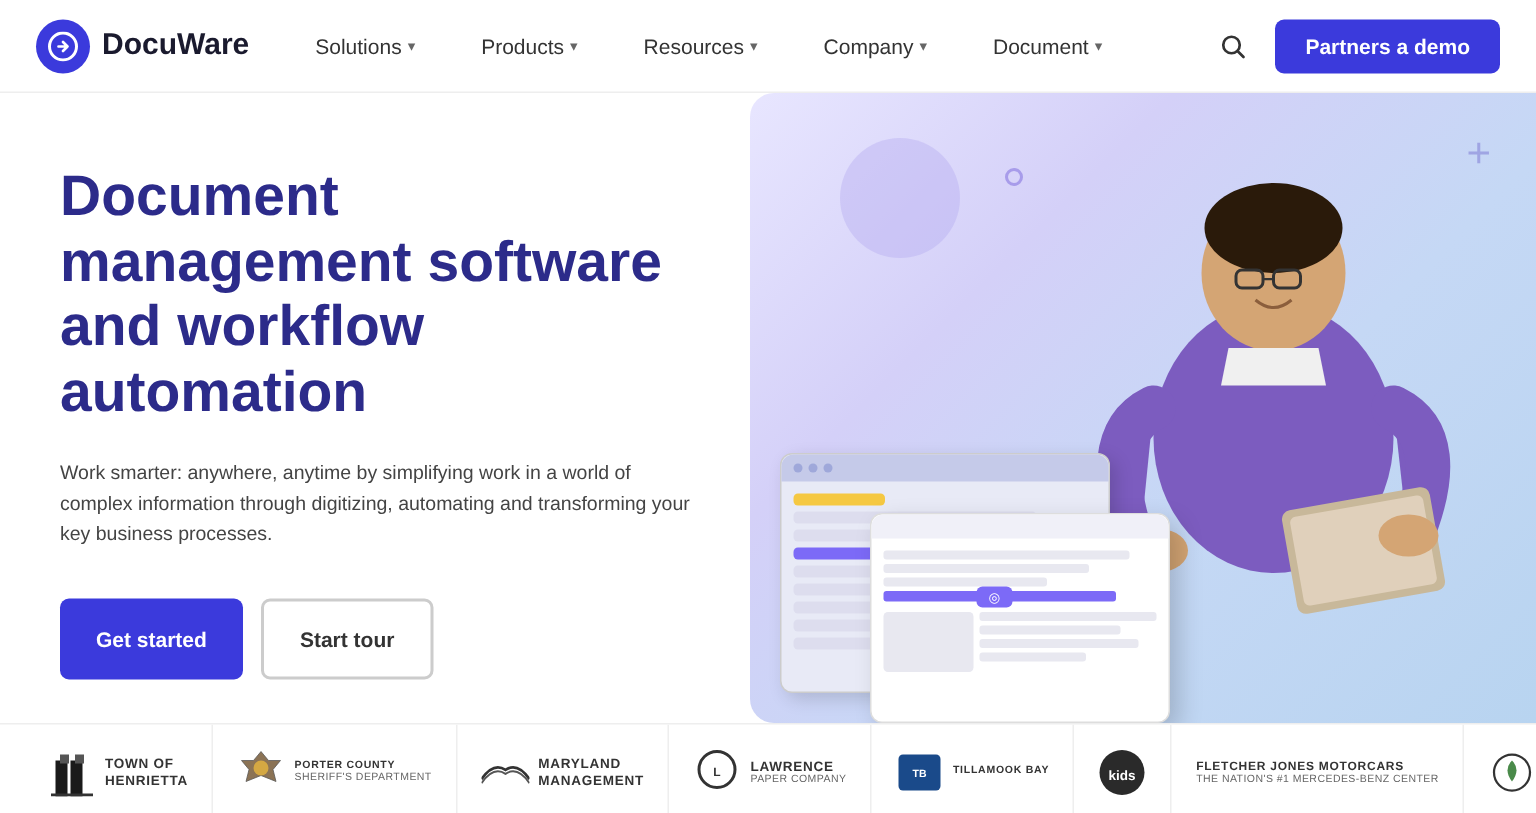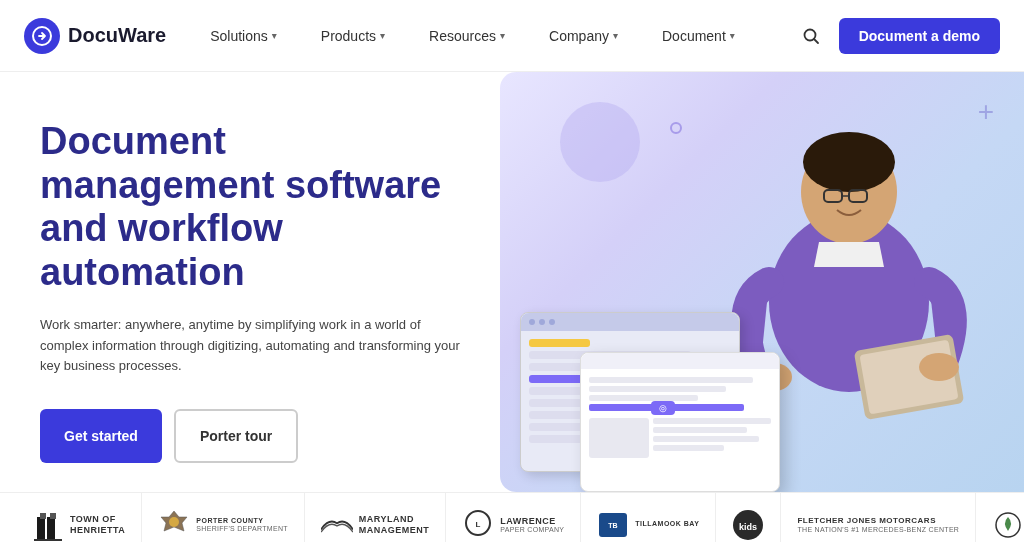--- a/index.html
+++ b/index.html
@@ -3,21 +3,21 @@
   <meta charset="utf-8">
   <style>
     * { margin: 0; padding: 0; box-sizing: border-box; }
     body { font-family: 'Segoe UI', Arial, sans-serif; width: 1024px; height: 542px; overflow: hidden; background: #fff; }
 
     
     .header {
       display: flex;
       align-items: center;
       padding: 0 24px;
-      height: 72px;
+      height: 62px;
       background: #fff;
       border-bottom: 1px solid #eee;
       position: relative;
       z-index: 10;
     }
     .logo-area {
       display: flex;
       align-items: center;
       gap: 8px;
       margin-right: 32px;
@@ -346,32 +346,32 @@
       <span class="chevron">▾</span>
     </div>
   </nav>
   <div class="header-right">
     <div class="search-icon-btn">
       <svg width="18" height="18" viewBox="0 0 18 18" fill="none">
         <circle cx="8" cy="8" r="5.5" stroke="#333" stroke-width="1.8"></circle>
         <path d="M12 12 L16 16" stroke="#333" stroke-width="1.8" stroke-linecap="round"></path>
       </svg>
     </div>
-    <button class="demo-btn">Document a demo</button>
+    <button class="demo-btn">Partners a demo</button>
   </div>
 </header>
 
 <div class="main-content">
 
   <div class="hero-left">
     <h1 class="hero-title">Document management software and workflow automation</h1>
     <p class="hero-subtitle">Work smarter: anywhere, anytime by simplifying work in a world of complex information through digitizing, automating and transforming your key business processes.</p>
     <div class="hero-buttons">
       <button class="btn-primary">Get started</button>
-      <button class="btn-secondary">Porter tour</button>
+      <button class="btn-secondary">Start tour</button>
     </div>
   </div>
 
   <div class="hero-right">
     <div class="hero-bg"></div>
     <div class="deco-circle-1"></div>
     <div class="deco-circle-2"></div>
     <div class="deco-plus">+</div>
 
     <div class="person-area">

